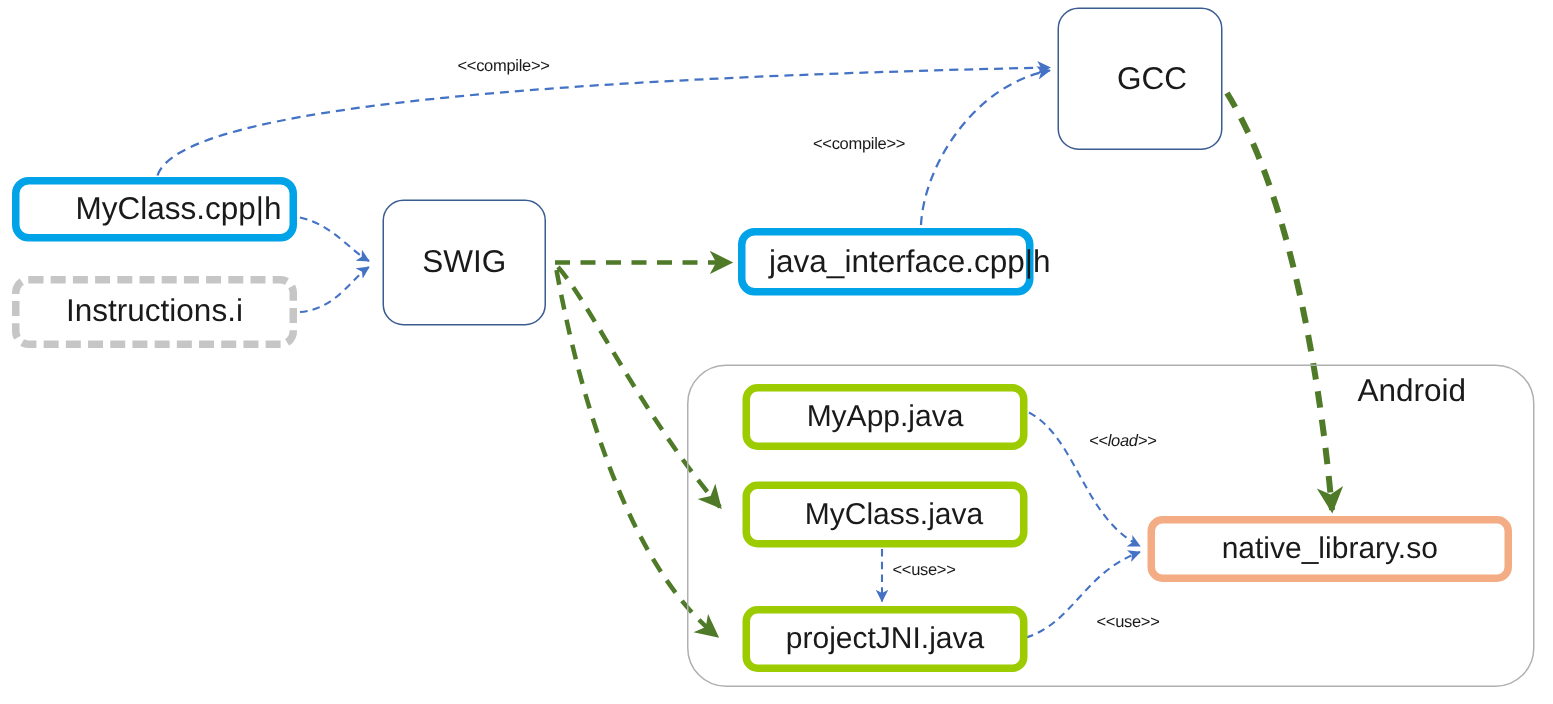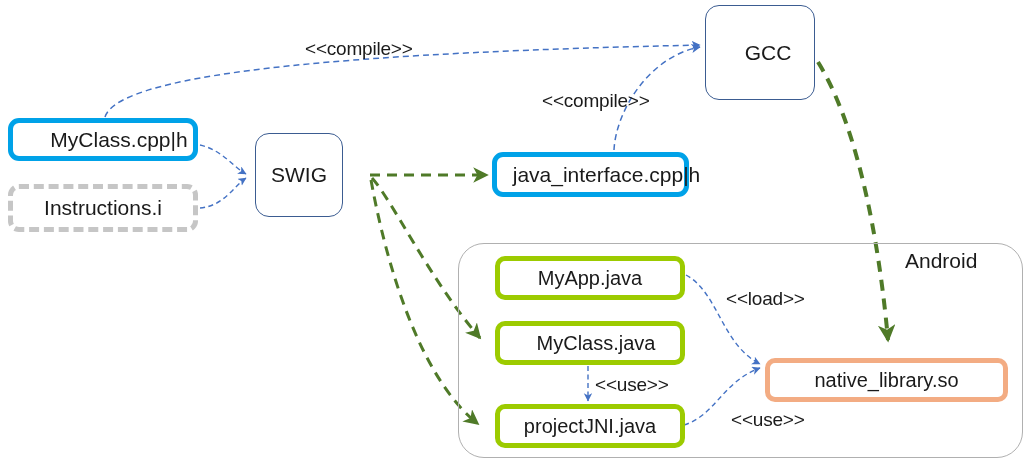--- a/index.html
+++ b/index.html
@@ -55,38 +55,37 @@
   }
   .node-green {
     border: 5px solid #9CCB00;
     border-radius: 10px;
     font-size: 20px;
   }
   .node-peach {
     border: 5px solid #F3AC83;
     border-radius: 10px;
     font-size: 20px;
-    margin-top: 14px;
   }
   .group-box {
     position: absolute;
     box-sizing: border-box;
     border: 1.3px solid #B0B0B0;
     border-radius: 26px;
     background: transparent;
   }
   .group-label {
     position: absolute;
     font-size: 21px;
     color: #1a1a1a;
     line-height: 1.25;
   }
   .edge-label {
     position: absolute;
-    font-size: 19px;
+    font-size: 11px;
     color: #1a1a1a;
     white-space: nowrap;
     letter-spacing: -0.2px;
   }
 </style>
 </head>
 <body>
 
 <div id="canvas">
 
@@ -133,21 +132,21 @@
   </div>
 
   <div class="node node-blue" style="left:8px; top:118px; width:190px; height:43px;">
     <span>MyClass.cpp|h</span>
   </div>
 
   <div class="node node-dashed-gray" style="left:8px; top:184px; width:190px; height:48px;">
     <span>Instructions.i</span>
   </div>
 
-  <div class="node node-navy" style="left:255px; top:133px; width:88px; height:84px;">
+  <div class="node node-navy" style="left:255px; top:133px; width:109px; height:84px;">
     <span>SWIG</span>
   </div>
 
   <div class="node node-navy" style="left:705px; top:5px; width:110px; height:95px;padding-left:16px;">
     <span>GCC</span>
   </div>
 
   <div class="node node-blue" style="left:492px; top:152px; width:197px; height:45px;">
     <span>java_interface.cpp|h</span>
   </div>
@@ -165,19 +164,19 @@
   </div>
 
   <div class="node node-peach" style="left:765px; top:344px; width:243px; height:44px;">
     <span>native_library.so</span>
   </div>
 
   <div class="edge-label" style="left:305px; top:38px;">&lt;&lt;compile&gt;&gt;</div>
 
   <div class="edge-label" style="left:542px; top:90px;">&lt;&lt;compile&gt;&gt;</div>
 
-  <div class="edge-label" style="left:726px; top:288px;">&lt;&lt;load&gt;&gt;</div>
+  <div class="edge-label" style="left:726px; top:288px;font-style:italic;">&lt;&lt;load&gt;&gt;</div>
 
   <div class="edge-label" style="left:595px; top:374px;">&lt;&lt;use&gt;&gt;</div>
 
   <div class="edge-label" style="left:731px; top:409px;">&lt;&lt;use&gt;&gt;</div>
 
 </div>
 
 </body></html>

